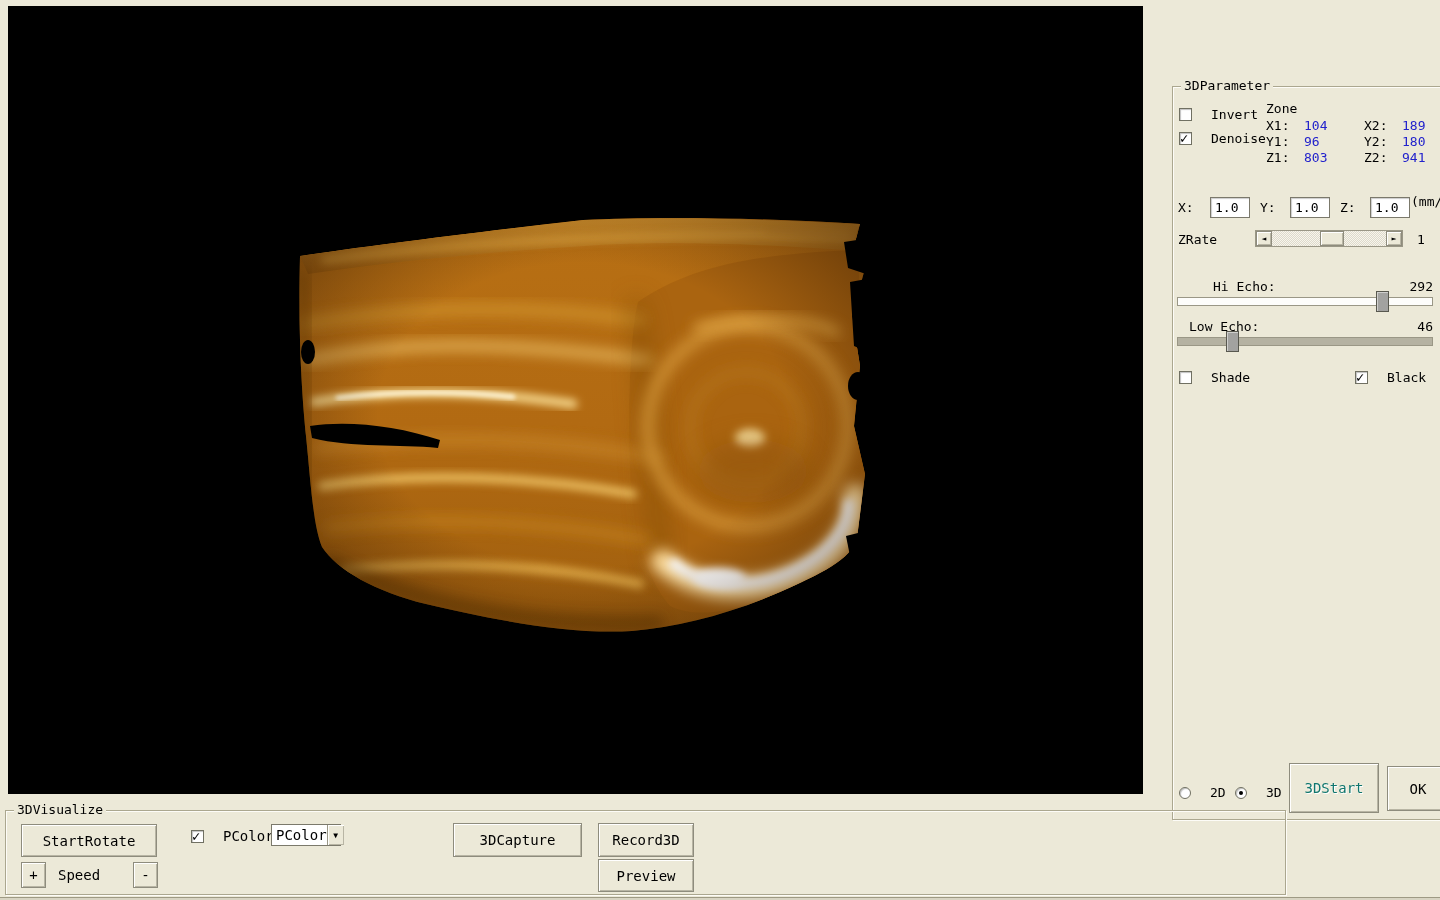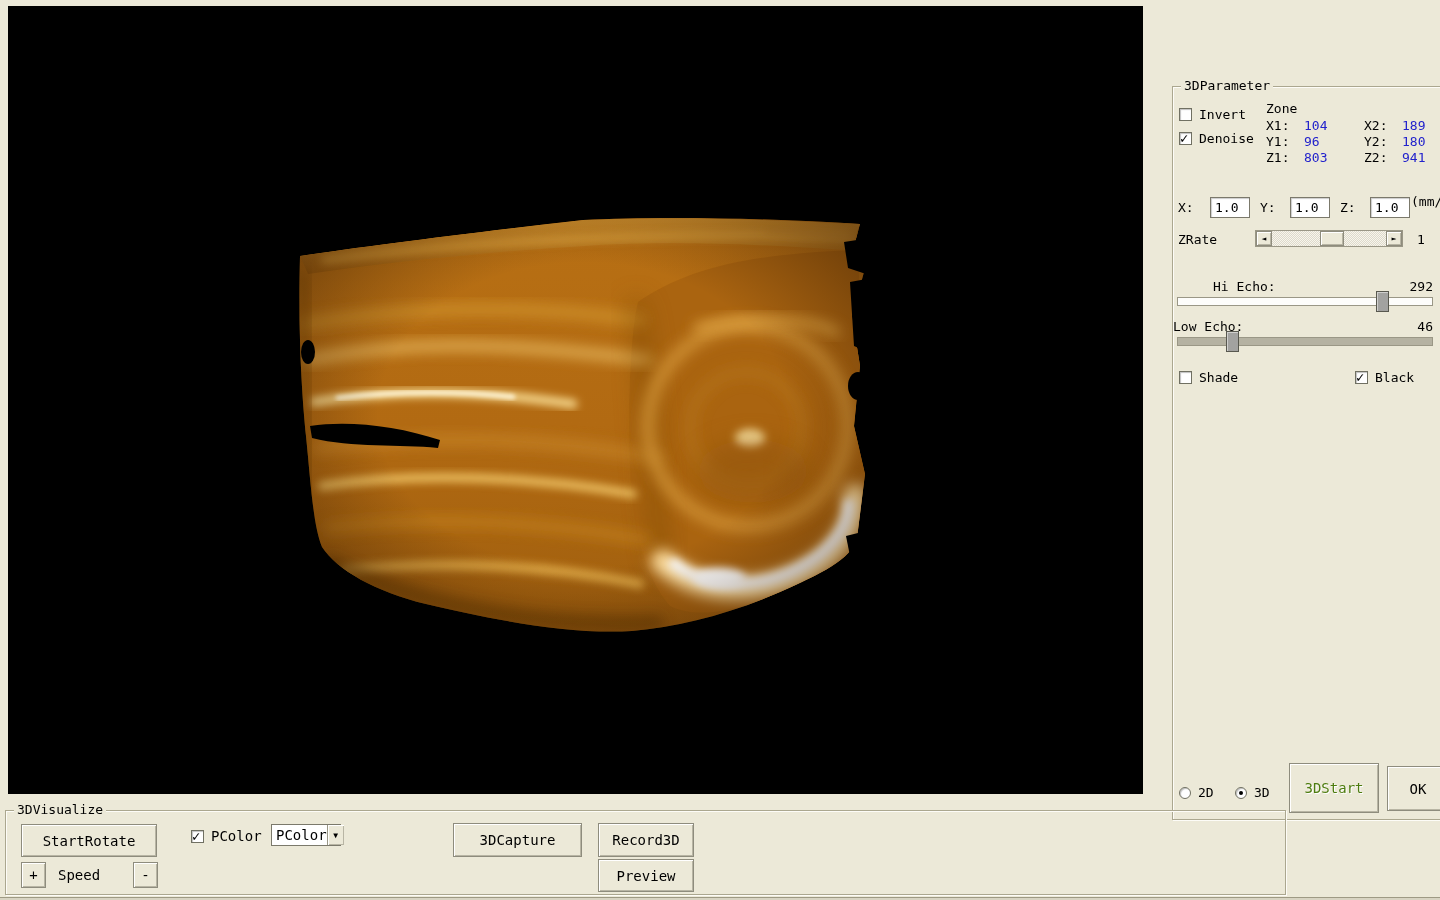--- a/index.html
+++ b/index.html
@@ -25,23 +25,23 @@
     position:absolute; top:-9px; left:8px;
     background:#ece9d8; padding:0 3px; font-size:13px; line-height:15px;
   }
 
   .btn {
     position:absolute; display:flex; align-items:center; justify-content:center;
     background:#ece9d8; font-size:14px; cursor:pointer;
     border:1px solid #8e8c7d;
     box-shadow:inset 1px 1px 0 #ffffff, inset -1px -1px 0 #b8b5a4;
   }
-  .btn.disabled { color:#4d7c0f; text-shadow:1px 1px 0 #fff; cursor:default; }
-
-  .cbrow { position:absolute; display:flex; align-items:center; gap:7px; white-space:nowrap; }
+  .btn.disabled { color:#0f766e; text-shadow:1px 1px 0 #fff; cursor:default; }
+
+  .cbrow { position:absolute; display:flex; align-items:center; gap:19px; white-space:nowrap; }
   .checkbox {
     width:13px; height:13px; background:#fff; flex:0 0 13px;
     border:1px solid #707062;
     box-shadow:inset 1px 1px 1px rgba(0,0,0,.25);
     position:relative; cursor:pointer;
   }
   .checkbox.on::after {
     content:"✓"; position:absolute; left:0px; top:-3px;
     font-size:14px; font-weight:bold; color:#000;
   }
@@ -250,21 +250,21 @@
     <span class="sb-arrow">►</span>
   </div>
   <span class="lbl" style="left:244px; top:145px;">1</span>
 
   <span class="lbl" style="left:4px; top:192px;padding-left:36px;">Hi Echo:</span>
   <span class="val-right" style="left:220px; top:192px; width:40px;">292</span>
   <div class="slider-track hi" style="left:4px; top:210px; width:256px;">
     <span class="slider-thumb" style="left: 78%;"></span>
   </div>
 
-  <span class="lbl" style="left:0; top:232px;">Low Echo:</span>
+  <span class="lbl" style="left:16px; top:232px;">Low Echo:</span>
   <span class="val-right" style="left:220px; top:232px; width:40px;">46</span>
   <div class="slider-track low" style="left:4px; top:250px; width:256px;">
     <span class="slider-thumb" style="left: 19%;"></span>
   </div>
 
   <div class="cbrow" style="left:6px; top:283px;">
     <span class="checkbox"></span>
     <span>Shade</span>
   </div>
   <div class="cbrow" style="left:182px; top:283px;">

